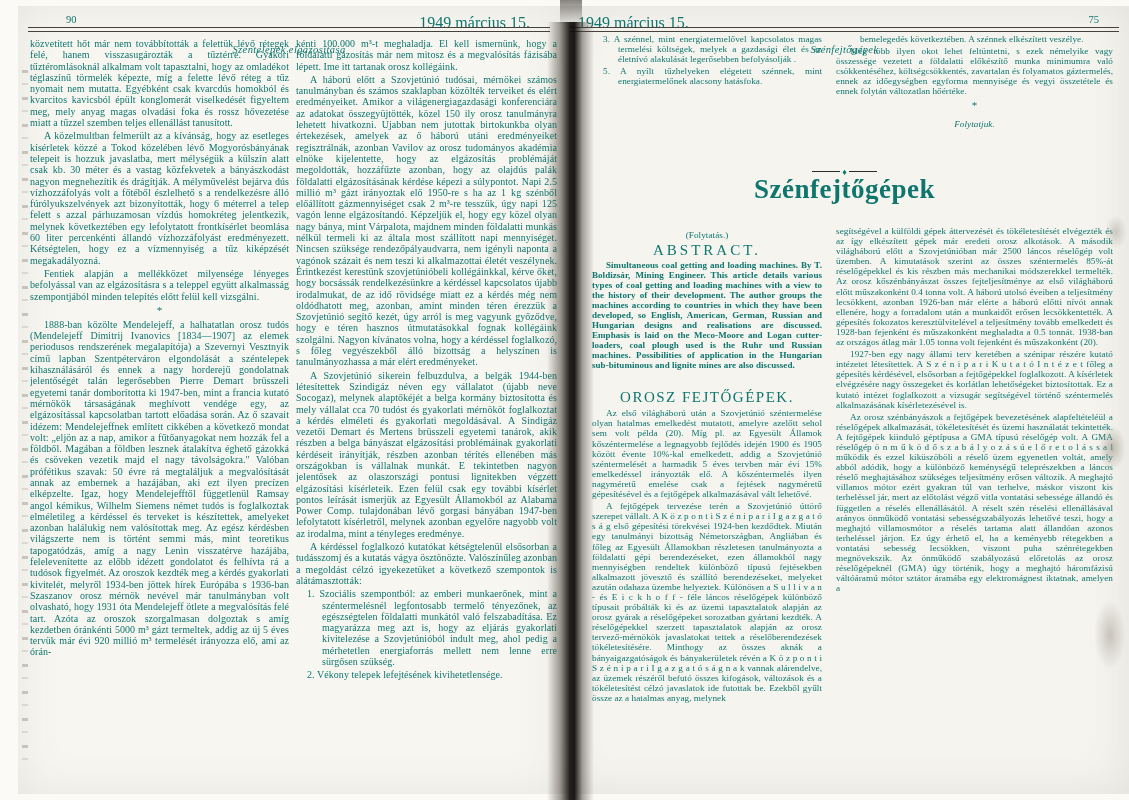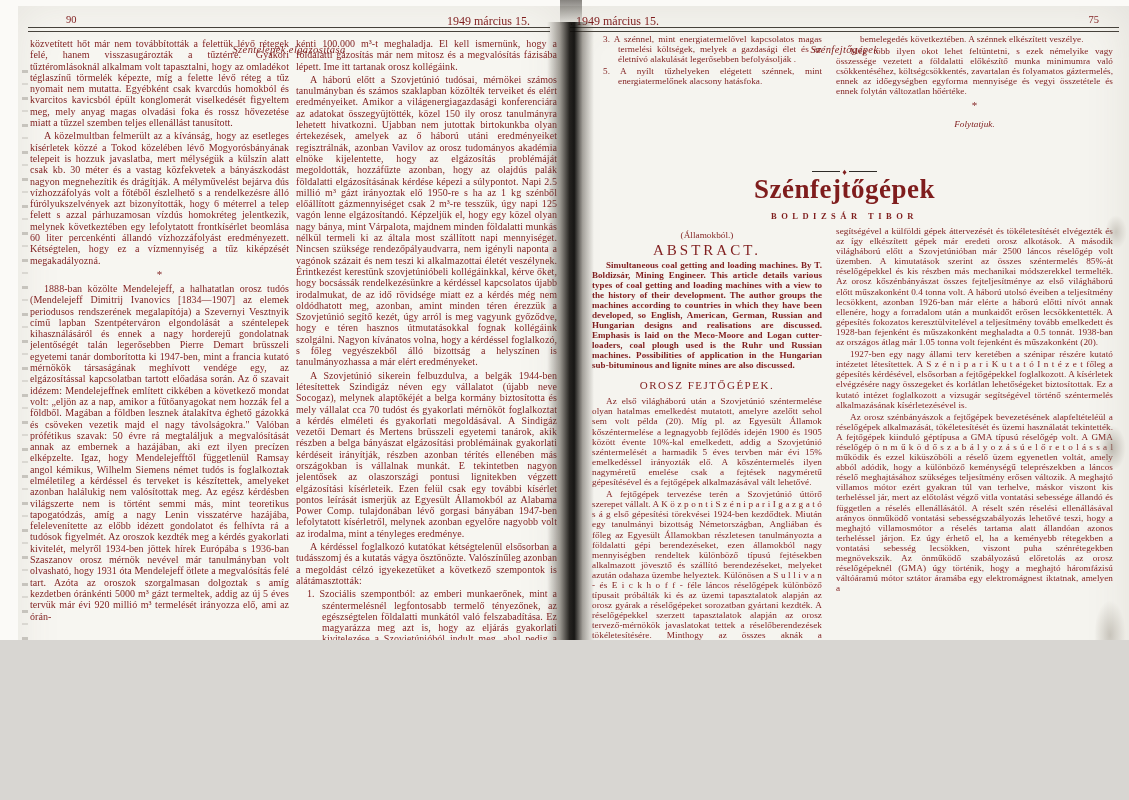--- a/index.html
+++ b/index.html
@@ -1,25 +1,25 @@
 <!DOCTYPE html>
 <html><head>
 <meta charset="utf-8">
 <style>
   html,body{margin:0;padding:0;background:#d8d6d2;}
-  .scan{position:relative;width:1129px;height:640px;margin:0 auto;background:#fbfaf7;overflow:hidden;
-        font-family:"Liberation Serif", serif;color:#7f1d1d;}
+  .scan{position:relative;width:1129px;height:800px;margin:0 auto;background:#fbfaf7;overflow:hidden;
+        font-family:"Liberation Serif", serif;color:#0f766e;}
   .page{position:absolute;top:6px;height:788px;}
   .page-l{left:18px;width:542px;background:#f7f6f1;box-shadow:inset 0 0 45px rgba(95,88,75,.10);}
   .page-r{left:560px;width:569px;background:#f5f4ef;box-shadow:inset 0 0 45px rgba(95,88,75,.12);}
   
   .pg-head{position:absolute;top:8px;left:0;right:0;height:15px;font-size:10.5px;}
   .pgnum{position:absolute;}
   .runtitle{position:absolute;left:0;right:0;text-align:center;font-style:italic;letter-spacing:.4px;margin-top:30px;}
-  .pgdate{position:absolute;font-size:12px;}
+  .pgdate{position:absolute;font-size:16px;}
   .rule2{position:absolute;top:21px;left:10px;right:10px;height:3px;
          border-top:1.4px solid #46423b;border-bottom:1px solid #46423b;}
   
   .col{position:absolute;overflow:hidden;}
   p{margin:0 0 2px 0;text-align:justify;}
   .page-l .col{font-size:10px;line-height:11.3px;letter-spacing:.05px;}
   .page-r .txt{font-size:9.2px;line-height:10.1px;letter-spacing:.05px;}
   .ind{text-indent:14px;}
   .hang{padding-left:26px;text-indent:-15px;margin-bottom:2px;}
   .cont{padding-left:24px;}
@@ -37,21 +37,21 @@
   .diamond{font-size:9px;vertical-align:0;}
   .art-title{position:absolute;top:168px;left:0;right:0;text-align:center;
              font-size:27px;font-weight:bold;letter-spacing:.5px;}
   .art-author{position:absolute;top:205px;left:0;right:0;text-align:center;
               font-size:8.5px;font-weight:bold;letter-spacing:4.5px;}
   .art-c1{left:32px;top:224px;width:230px;height:560px;}
   .art-c2{left:276px;top:220px;width:277px;height:566px;}
   .cline{ text-align:center;text-indent:0;}
   .abs-head{text-align:center;letter-spacing:3px;font-size:15px;margin:5px 0 5px 0;text-indent:0;}
   .abstract{font-weight:bold;font-size:9px;line-height:10px;}
-  .sec-head{text-align:center;letter-spacing:1.5px;font-size:11px;margin:10px 0 6px 0;text-indent:0;}
+  .sec-head{text-align:center;letter-spacing:1.5px;font-size:15px;margin:22px 0 6px 0;text-indent:0;}
   
   .gutter-shadow{position:absolute;left:547px;top:22px;width:47px;height:778px;pointer-events:none;
     background:linear-gradient(90deg, rgba(110,102,90,0) 0%, rgba(72,66,58,.5) 28%,
       rgba(20,18,15,.92) 48%, rgba(12,11,9,.95) 58%, rgba(70,64,56,.45) 76%, rgba(110,102,90,0) 100%);}
   .gutter-top{position:absolute;left:560px;top:0;width:22px;height:26px;pointer-events:none;
     background:linear-gradient(180deg, rgba(40,36,30,.55), rgba(40,36,30,0));}
   .bleed{position:absolute;left:22px;top:70px;width:6px;height:690px;opacity:.45;pointer-events:none;
     background:repeating-linear-gradient(180deg, rgba(70,62,52,.55) 0 3px, transparent 3px 13px,
       rgba(70,62,52,.3) 13px 15px, transparent 15px 27px);}
   .smudge{position:absolute;pointer-events:none;}
@@ -71,20 +71,21 @@
     <div class="pg-head">
       <span class="pgnum" style="left:48px;">90</span>
       <span class="runtitle">Széntelepek elgázosítása</span>
       <span class="pgdate" style="right:30px;">1949 március 15.</span>
     </div>
     <div class="rule2"></div>
 
     <div class="col lp1">
       <p>közvetített hőt már nem továbbították a felettük lévő rétegek felé, hanem visszasugározták a tűztérre. Gyakori tűztéromlásoknál alkalmam volt tapasztalni, hogy az omladékot téglaszínű törmelék képezte, míg a felette lévő réteg a tűz nyomait nem mutatta. Egyébként csak kvarcdús homokból és kvarcitos kavicsból épült konglomerát viselkedését figyeltem meg, mely anyag magas olvadási foka és rossz hővezetése miatt a tűzzel szemben teljes ellenállást tanusított.</p>
       <p class="ind">A közelmultban felmerült az a kívánság, hogy az esetleges kísérletek közzé a Tokod közelében lévő Mogyorósbányának telepeit is hozzuk javaslatba, mert mélységük a külszín alatt csak kb. 30 méter és a vastag közfekvetek a bányászkodást nagyon megnehezítik és drágítják. A mélyművelést bejárva dús vízhozzáfolyás volt a főtéből észlelhető s a rendelkezésre álló fúrólyukszelvények azt bizonyították, hogy 6 méterrel a telep felett s azzal párhuzamosan vízdús homokréteg jelentkezik, melynek következtében egy lefolytatott frontkísérlet beomlása 60 liter percenkénti állandó vízhozzáfolyást eredményezett. Kétségtelen, hogy ez a vízmennyiség a tűz kiképzését megakadályozná.</p>
+      <p class="ind">Fentiek alapján a mellékközet milyensége lényeges befolyással van az elgázosításra s a teleppel együtt alkalmasság szempontjából minden telepítés előtt felül kell vizsgálni.</p>
       <p class="star">*</p>
       <p class="ind">1888-ban közölte Mendelejeff, a halhatatlan orosz tudós (Mendelejeff Dimitrij Ivanovics [1834—1907] az elemek periodusos rendszerének megalapítója) a Szevernyi Vesztnyik című lapban Szentpéterváron elgondolását a széntelepek kihasználásáról és ennek a nagy horderejű gondolatnak jelentőségét talán legerősebben Pierre Demart brüsszeli egyetemi tanár domborította ki 1947-ben, mint a francia kutató mérnökök társaságának meghívott vendége egy, az elgázosítással kapcsolatban tartott előadása során. Az ő szavait idézem: Mendelejeffnek említett cikkében a következő mondat volt: „eljön az a nap, amikor a fűtőanyagokat nem hozzák fel a földből. Magában a földben lesznek átalakítva éghető gázokká és csöveken vezetik majd el nagy távolságokra." Valóban prófétikus szavak: 50 évre rá megtaláljuk a megvalósítását annak az embernek a hazájában, aki ezt ilyen precízen elképzelte. Igaz, hogy Mendelejefftől függetlenül Ramsay angol kémikus, Wilhelm Siemens német tudós is foglalkoztak elméletileg a kérdéssel és terveket is készítettek, amelyeket azonban halálukig nem valósítottak meg. Az egész kérdésben világszerte nem is történt semmi más, mint teoretikus tapogatódzás, amíg a nagy Lenin visszatérve hazájába, felelevenítette az előbb idézett gondolatot és felhívta rá a tudósok figyelmét. Az oroszok kezdték meg a kérdés gyakorlati kivitelét, melyről 1934-ben jöttek hírek Európába s 1936-ban Szaszanov orosz mérnök nevével már tanulmányban volt olvasható, hogy 1931 óta Mendelejeff ötlete a megvalósítás felé tart. Azóta az oroszok szorgalmasan dolgoztak s amíg kezdetben óránkénti 5000 m³ gázt termeltek, addig az új 5 éves tervük már évi 920 millió m³ termelését irányozza elő, ami az órán-</p>
     </div>
 
     <div class="col lp2">
       <p>kénti 100.000 m³-t meghaladja. El kell ismernünk, hogy a földalatti gázosítás már nem mitosz és a megvalósítás fázisába lépett. Ime itt tartanak orosz kollégáink.</p>
       <p class="ind">A háború előtt a Szovjetúnió tudósai, mérnökei számos tanulmányban és számos szaklapban közölték terveiket és elért eredményeiket. Amikor a világenergiagazdasági konferenciára az adatokat összegyüjtötték, közel 150 ily orosz tanulmányra lehetett hivatkozni. Ujabban nem jutottak birtokunkba olyan értekezések, amelyek az ő háború utáni eredményeiket regisztrálnák, azonban Vavilov az orosz tudományos akadémia elnöke kijelentette, hogy az elgázosítás problémáját megoldották, hozzáfűzte azonban, hogy az olajdús palák földalatti elgázosításának kérdése képezi a súlypontot. Napi 2.5 millió m³ gázt irányoztak elő 1950-re s ha az 1 kg szénből előállított gázmennyiséget csak 2 m³-re tesszük, úgy napi 125 vagón lenne elgázosítandó. Képzeljük el, hogy egy közel olyan nagy bánya, mint Várpalota, majdnem minden földalatti munkás nélkül termeli ki az általa most szállított napi mennyiséget. Nincsen szüksége rendezőpályaudvarra, nem igényli naponta a vagónok százait és nem teszi ki alkalmazottai életét veszélynek. Érintkezést kerestünk szovjetúnióbeli kollégáinkkal, kérve őket, hogy bocsássák rendelkezésünkre a kérdéssel kapcsolatos újabb irodalmukat, de az idő rövidsége miatt ez a kérdés még nem oldódhatott meg, azonban, amint minden téren érezzük a Szovjetúnió segítő kezét, úgy arról is meg vagyunk győződve, hogy e téren hasznos útmutatásokkal fognak kollégáink szolgálni. Nagyon kívánatos volna, hogy a kérdéssel foglalkozó, s főleg vegyészekből álló bizottság a helyszínen is tanulmányozhassa a már elért eredményeket.</p>
       <p class="ind">A Szovjetúnió sikerein felbuzdulva, a belgák 1944-ben létesítettek Szindigáz néven egy vállalatot (újabb neve Socogaz), melynek alaptőkéjét a belga kormány biztosította és mely vállalat cca 70 tudóst és gyakorlati mérnököt foglalkoztat a kérdés elméleti és gyakorlati megoldásával. A Sindigáz vezetői Demart és Mertens brüsszeli egyetemi tanárok, akik részben a belga bányászat elgázosítási problémáinak gyakorlati kérdéseit irányítják, részben azonban térítés ellenében más országokban is vállalnak munkát. E tekintetben nagyon jelentősek az olaszországi pontusi lignitekben végzett elgázosítási kísérleteik. Ezen felül csak egy további kísérlet pontos leírását ismerjük az Egyesült Államokból az Alabama Power Comp. tulajdonában lévő gorgasi bányában 1947-ben lefolytatott kísérletről, melynek azonban egyelőre nagyobb volt az irodalma, mint a tényleges eredménye.</p>
       <p class="ind">A kérdéssel foglalkozó kutatókat kétségtelenül elsősorban a tudásszomj és a kutatás vágya ösztönözte. Valószínűleg azonban a megoldást célzó igyekezetüket a következő szempontok is alátámasztották:</p>
       <p class="hang">1. Szociális szempontból: az emberi munkaerőnek, mint a széntermelésnél legfontosabb termelő tényezőnek, az egészségtelen földalatti munkától való felszabadítása. Ez magyarázza meg azt is, hogy az eljárás gyakorlati kivitelezése a Szovjetúnióból indult meg, ahol pedig a mérhetetlen energiaforrás mellett nem lenne erre sürgősen szükség.</p>
@@ -110,24 +111,23 @@
       <p class="ind">Még több ilyen okot lehet feltüntetni, s ezek némelyike vagy összessége vezetett a földalatti előkészítő munka minimumra való csökkentéséhez, költségcsökkentés, zavartalan és folyamatos gáztermelés, ennek az időegységben egyforma mennyisége és vegyi összetétele és ennek folytán változatlan hőértéke.</p>
       <p class="star">*</p>
       <p class="signoff">Folytatjuk.</p>
     </div>
 
     <div class="art-divider">
       <span class="dl"></span><span class="diamond">♦</span><span class="dl"></span>
     </div>
 
     <div class="art-title">Szénfejtőgépek</div>
-    <div class="art-author">BOLDIZSÁR TIBOR</div>
 
     <div class="col txt art-c1">
-      <p class="cline">(Államokból.)</p>
+      <p class="cline">(Folytatás.)</p>
       <p class="abs-head">ABSTRACT.</p>
       <p class="abstract ind">Simultaneous coal getting and loading machines. By T. Boldizsár, Mining Engineer. This article details various types of coal getting and loading machines with a view to the history of their development. The author groups the machines according to countries in which they have been developed, so English, American, German, Russian and Hungarian designs and realisations are discussed. Emphasis is laid on the Meco-Moore and Logan cutter-loaders, coal plough used is the Ruhr und Russian machines. Possibilities of application in the Hungarian sub-bituminous and lignite mines are also discussed.</p>
       <p class="sec-head">OROSZ FEJTŐGÉPEK.</p>
       <p class="ind">Az első világháború után a Szovjetúnió széntermelése olyan hatalmas emelkedést mutatott, amelyre azelőtt sehol sem volt példa (20). Míg pl. az Egyesült Államok kőszéntermelése a legnagyobb fejlődés idején 1900 és 1905 között évente 10%-kal emelkedett, addig a Szovjetúnió széntermelését a harmadik 5 éves tervben már évi 15% emelkedéssel irányozták elő. A kőszéntermelés ilyen nagyméretű emelése csak a fejtések nagyméretű gépesítésével és a fejtőgépek alkalmazásával vált lehetővé.</p>
       <p class="ind">A fejtőgépek tervezése terén a Szovjetúnió úttörő szerepet vállalt. A K ö z p o n t i S z é n i p a r i I g a z g a t ó s á g első gépesítési törekvései 1924-ben kezdődtek. Miután egy tanulmányi bizottság Németországban, Angliában és főleg az Egyesült Államokban részletesen tanulmányozta a földalatti gépi berendezéseket, ezen államokból nagy mennyiségben rendeltek különböző típusú fejtésekben alkalmazott jövesztő és szállító berendezéseket, melyeket azután odahaza üzembe helyeztek. Különösen a S u l l i v a n - és E i c k h o f f - féle láncos réselőgépek különböző típusait próbálták ki és az üzemi tapasztalatok alapján az orosz gyárak a réselőgépeket sorozatban gyártani kezdték. A réselőgépekkel szerzett tapasztalatok alapján az orosz tervező-mérnökök javaslatokat tettek a réselőberendezések tökéletesítésére. Minthogy az összes aknák a bányaigazgatóságok és bányakerületek révén a K ö z p o n t i S z é n i p a r i I g a z g a t ó s á g n a k vannak alárendelve, az üzemek részéről befutó összes kifogások, változások és a tökéletesítést célzó javaslatok ide futottak be. Ezekből gyűlt össze az a hatalmas anyag, melynek</p>
     </div>
 
     <div class="col txt art-c2">
       <p>segítségével a külföldi gépek áttervezését és tökéletesítését elvégezték és az így elkészített gépek már eredeti orosz alkotások. A második világháború előtt a Szovjetúnióban már 2500 láncos réselőgép volt üzemben. A kimutatások szerint az összes széntermelés 85%-át réselőgépekkel és kis részben más mechanikai módszerekkel termelték. Az orosz kőszénbányászat összes fejteljesítménye az első világháború előtt műszakonként 0.4 tonna volt. A háború utolsó éveiben a teljesítmény lecsökkent, azonban 1926-ban már elérte a háború előtti nívót annak ellenére, hogy a forradalom után a munkaidőt erősen lecsökkentették. A gépesítés fokozatos keresztülvitelével a teljesítmény tovább emelkedett és 1928-ban fejenként és műszakonként meghaladta a 0.5 tonnát. 1938-ban az országos átlag már 1.05 tonna volt fejenként és műszakonként (20).</p>
       <p class="ind">1927-ben egy nagy állami terv keretében a szénipar részére kutató intézetet létesítettek. A S z é n i p a r i K u t a t ó I n t é z e t főleg a gépesítés kérdésével, elsősorban a fejtőgépekkel foglalkozott. A kísérletek elvégzésére nagy összegeket és korlátlan lehetőségeket biztosítottak. Ez a kutató intézet foglalkozott a vizsugár segítségével történő széntermelés alkalmazásának kísérletezésével is.</p>

